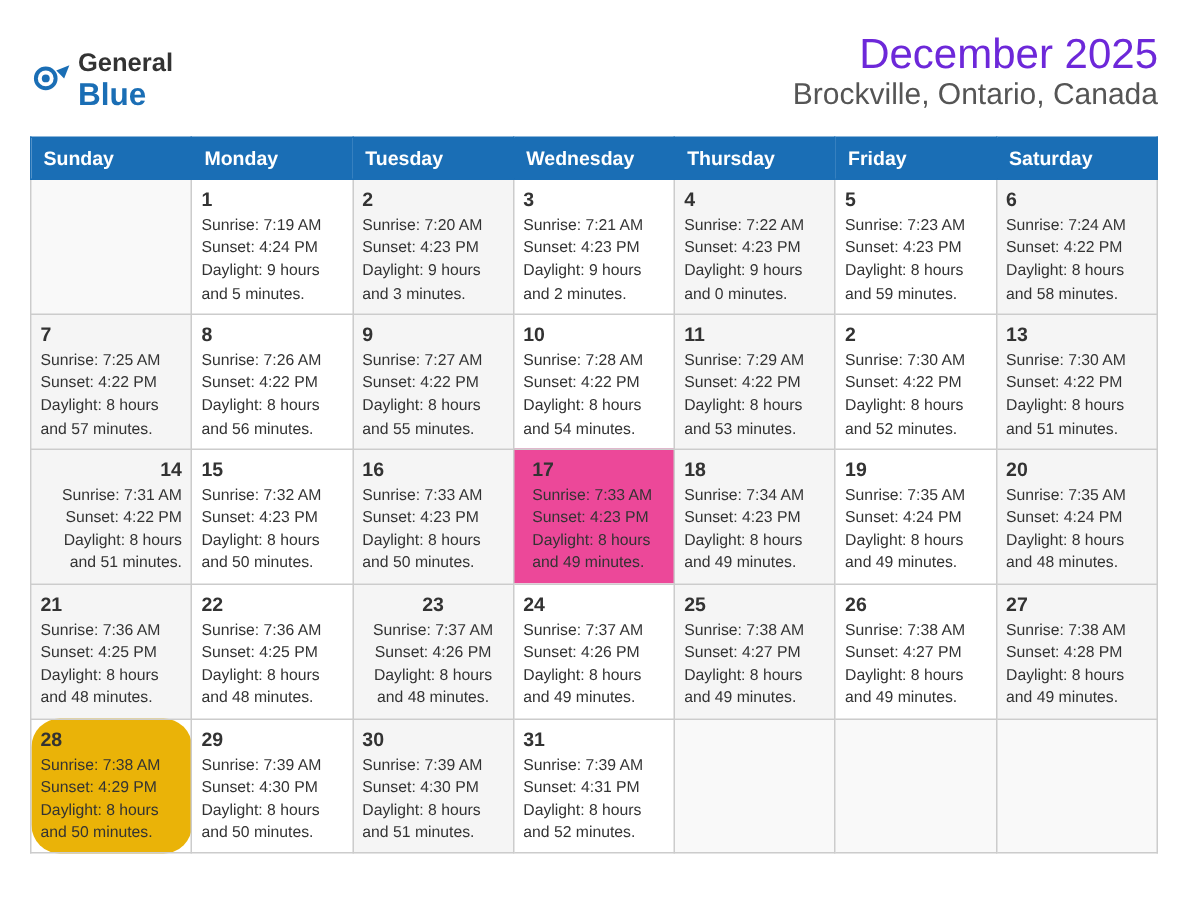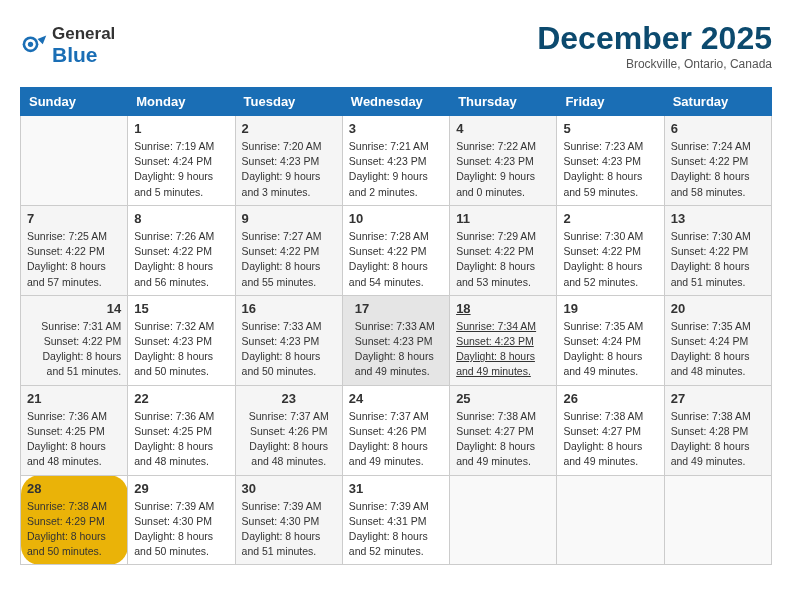--- a/index.html
+++ b/index.html
@@ -6,42 +6,42 @@
     body {
       font-family: Arial, sans-serif;
       background: #fff;
       width: 792px;
       min-height: 612px;
       padding: 20px;
     }
     .header-area {
       display: flex;
       justify-content: space-between;
-      align-items: center;
+      align-items: flex-end;
       margin-bottom: 16px;
     }
     .logo {
       display: flex;
       align-items: center;
       gap: 4px;
     }
     .logo-icon {
       width: 28px;
       height: 28px;
     }
     .title-area {
       text-align: right;
     }
     .calendar-title {
-      font-size: 32px;
-      font-weight: bold;
-      color: #0c4a6e;
+      font-size: 28px;
+      font-weight: normal;
+      color: #6d28d9;
     }
     .calendar-subtitle {
-      font-size: 12px;
+      font-size: 20px;
       color: #555;
     }
     table {
       width: 100%;
       border-collapse: collapse;
       table-layout: fixed;
     }
     th {
       background-color: #1a6eb5;
       color: #fff;
@@ -191,25 +191,25 @@
           <div class="day-info">Sunrise: 7:31 AM<br>Sunset: 4:22 PM<br>Daylight: 8 hours and 51 minutes.</div>
         </td>
         <td style="background: rgb(255, 255, 255);">
           <span class="day-number">15</span>
           <div class="day-info">Sunrise: 7:32 AM<br>Sunset: 4:23 PM<br>Daylight: 8 hours and 50 minutes.</div>
         </td>
         <td style="background: rgb(245, 245, 245);">
           <span class="day-number">16</span>
           <div class="day-info">Sunrise: 7:33 AM<br>Sunset: 4:23 PM<br>Daylight: 8 hours and 50 minutes.</div>
         </td>
-        <td style="background: #e5e5e5; padding-left: 12px;">
+        <td style="background: #ec4899; padding-left: 12px;">
           <span class="day-number">17</span>
           <div class="day-info">Sunrise: 7:33 AM<br>Sunset: 4:23 PM<br>Daylight: 8 hours and 49 minutes.</div>
         </td>
-        <td style="background: rgb(245, 245, 245); text-decoration: underline;">
+        <td style="background: rgb(245, 245, 245);">
           <span class="day-number">18</span>
           <div class="day-info">Sunrise: 7:34 AM<br>Sunset: 4:23 PM<br>Daylight: 8 hours and 49 minutes.</div>
         </td>
         <td style="background: rgb(255, 255, 255);">
           <span class="day-number">19</span>
           <div class="day-info">Sunrise: 7:35 AM<br>Sunset: 4:24 PM<br>Daylight: 8 hours and 49 minutes.</div>
         </td>
         <td style="background: rgb(245, 245, 245);">
           <span class="day-number">20</span>
           <div class="day-info">Sunrise: 7:35 AM<br>Sunset: 4:24 PM<br>Daylight: 8 hours and 48 minutes.</div>

